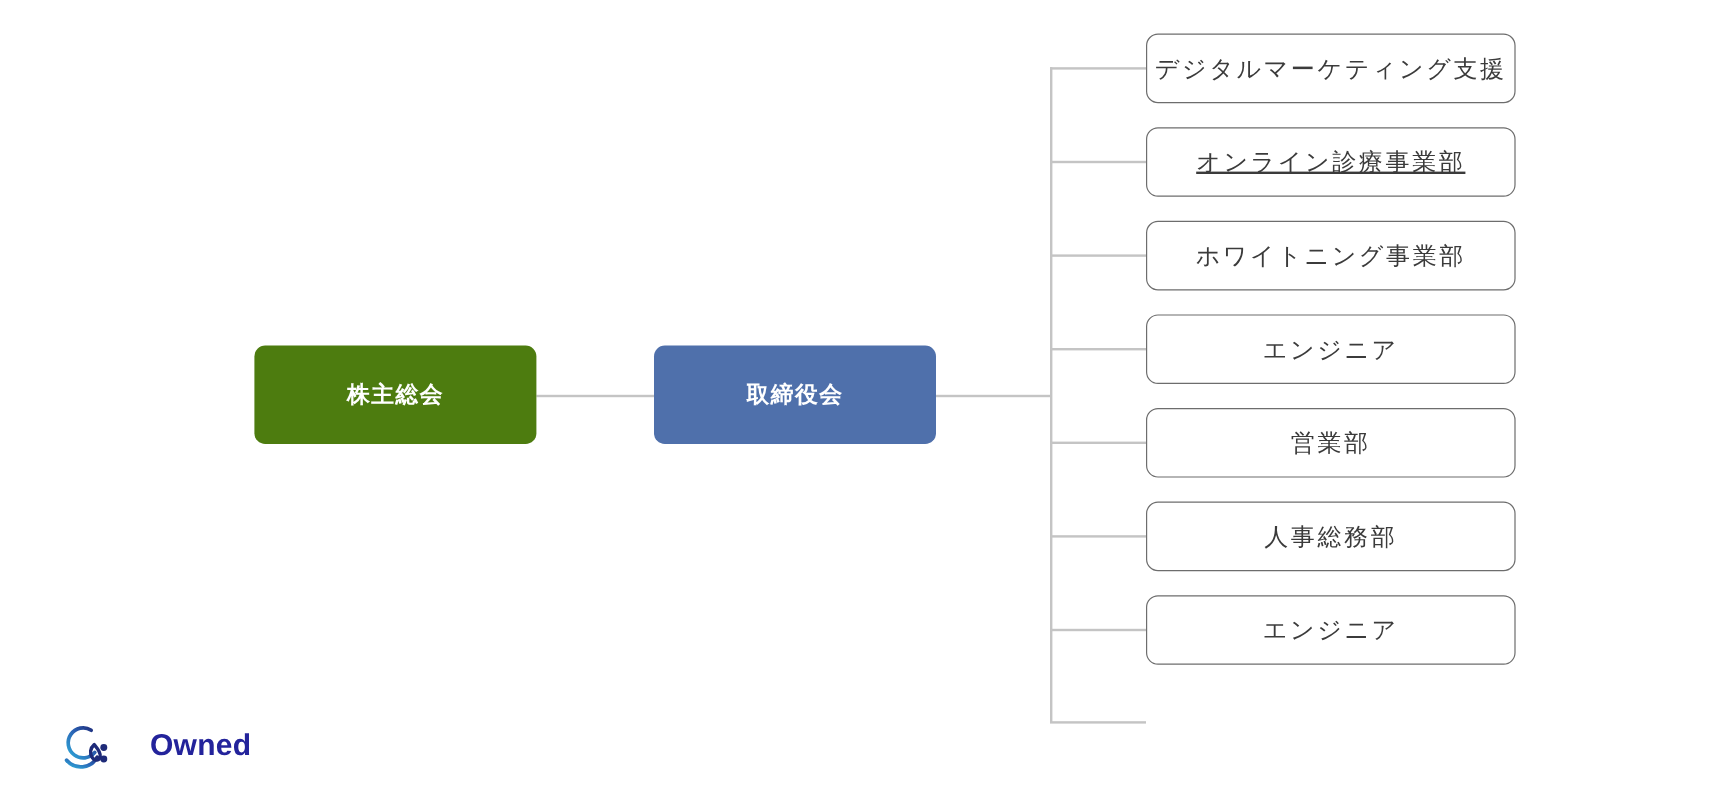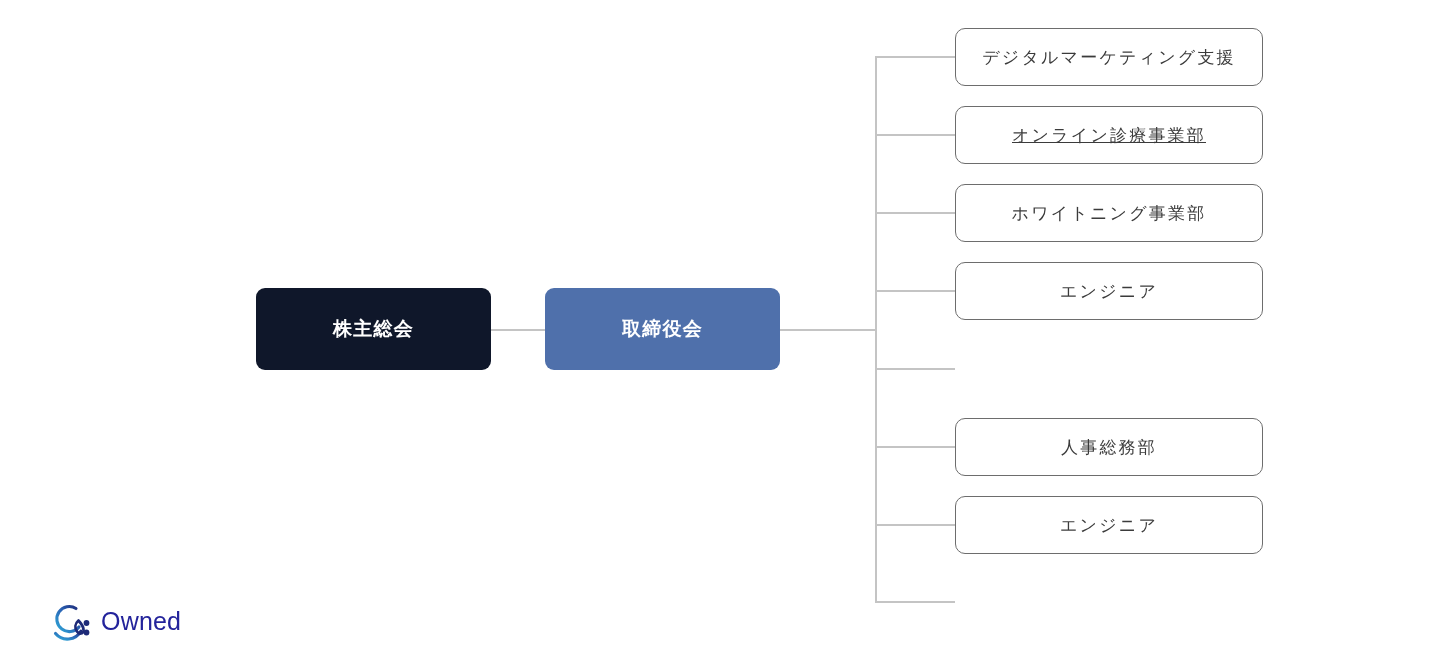--- a/index.html
+++ b/index.html
@@ -30,22 +30,21 @@
     font-weight: bold;
     font-size: 19px;
     letter-spacing: 1.2px;
     user-select: none;
   }
   #node-shareholders {
     left: 212px;
     top: 288px;
     width: 235px;
     height: 82px;
-    background: #0f172a;
-    margin-left: 44px;
+    background: #4d7c0f;
   }
   #node-board {
     left: 545px;
     top: 288px;
     width: 235px;
     height: 82px;
     background: #4f70ab;
   }
 
   
@@ -55,21 +54,21 @@
     width: 308px;
     height: 58px;
     box-sizing: border-box;
     display: flex;
     align-items: center;
     justify-content: center;
     border: 1.5px solid #6d6d6d;
     border-radius: 10px;
     background: #ffffff;
     color: #3b3b3b;
-    font-size: 17px;
+    font-size: 20px;
     letter-spacing: 2.2px;
     white-space: nowrap;
     user-select: none;
   }
 
   
   .line {
     position: absolute;
     background: #c4c4c4;
   }
@@ -106,24 +105,25 @@
     gap: 7px;
     user-select: none;
   }
   #logo-mark {
     width: 46px;
     height: 42px;
     display: block;
   }
   #logo-wordmark {
     font-size: 25px;
-    font-weight: normal;
+    font-weight: bold;
     color: #23239b;
     letter-spacing: 0.2px;
     line-height: 1;
+    margin-left: 24px;
   }
 </style>
 </head>
 <body>
 
 <div id="canvas">
 
   <div class="line line-h" id="connector-root-board"></div>
   <div class="line line-h" id="connector-board-trunk"></div>
   <div class="line line-v" id="trunk"></div>
@@ -150,20 +150,23 @@
   </div>
   <div class="dept-box" style="top:106px;text-decoration:underline;">
     <span>オンライン診療事業部</span>
   </div>
   <div class="dept-box" style="top:184px;">
     <span>ホワイトニング事業部</span>
   </div>
   <div class="dept-box" style="top:262px;">
     <span>エンジニア</span>
   </div>
+  <div class="dept-box" style="top:340px;">
+    <span>営業部</span>
+  </div>
   <div class="dept-box" style="top:418px;">
     <span>人事総務部</span>
   </div>
   <div class="dept-box" style="top:496px;">
     <span>エンジニア</span>
   </div>
 
   <div id="logo">
     <svg id="logo-mark" viewBox="0 0 46 42">
       <defs>

